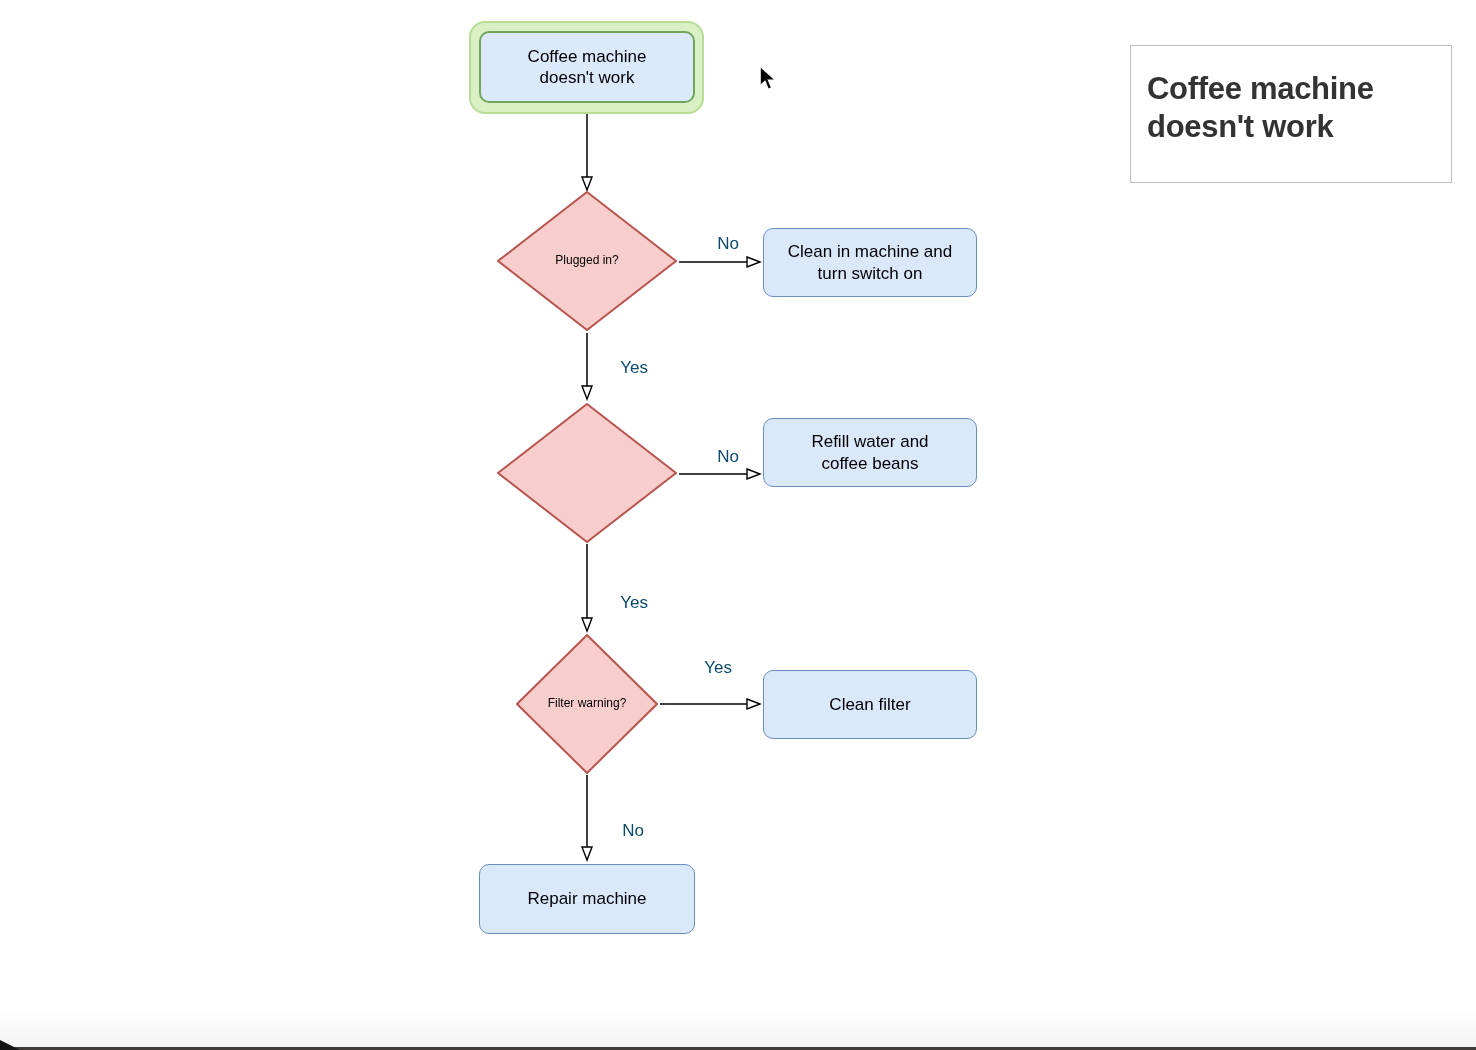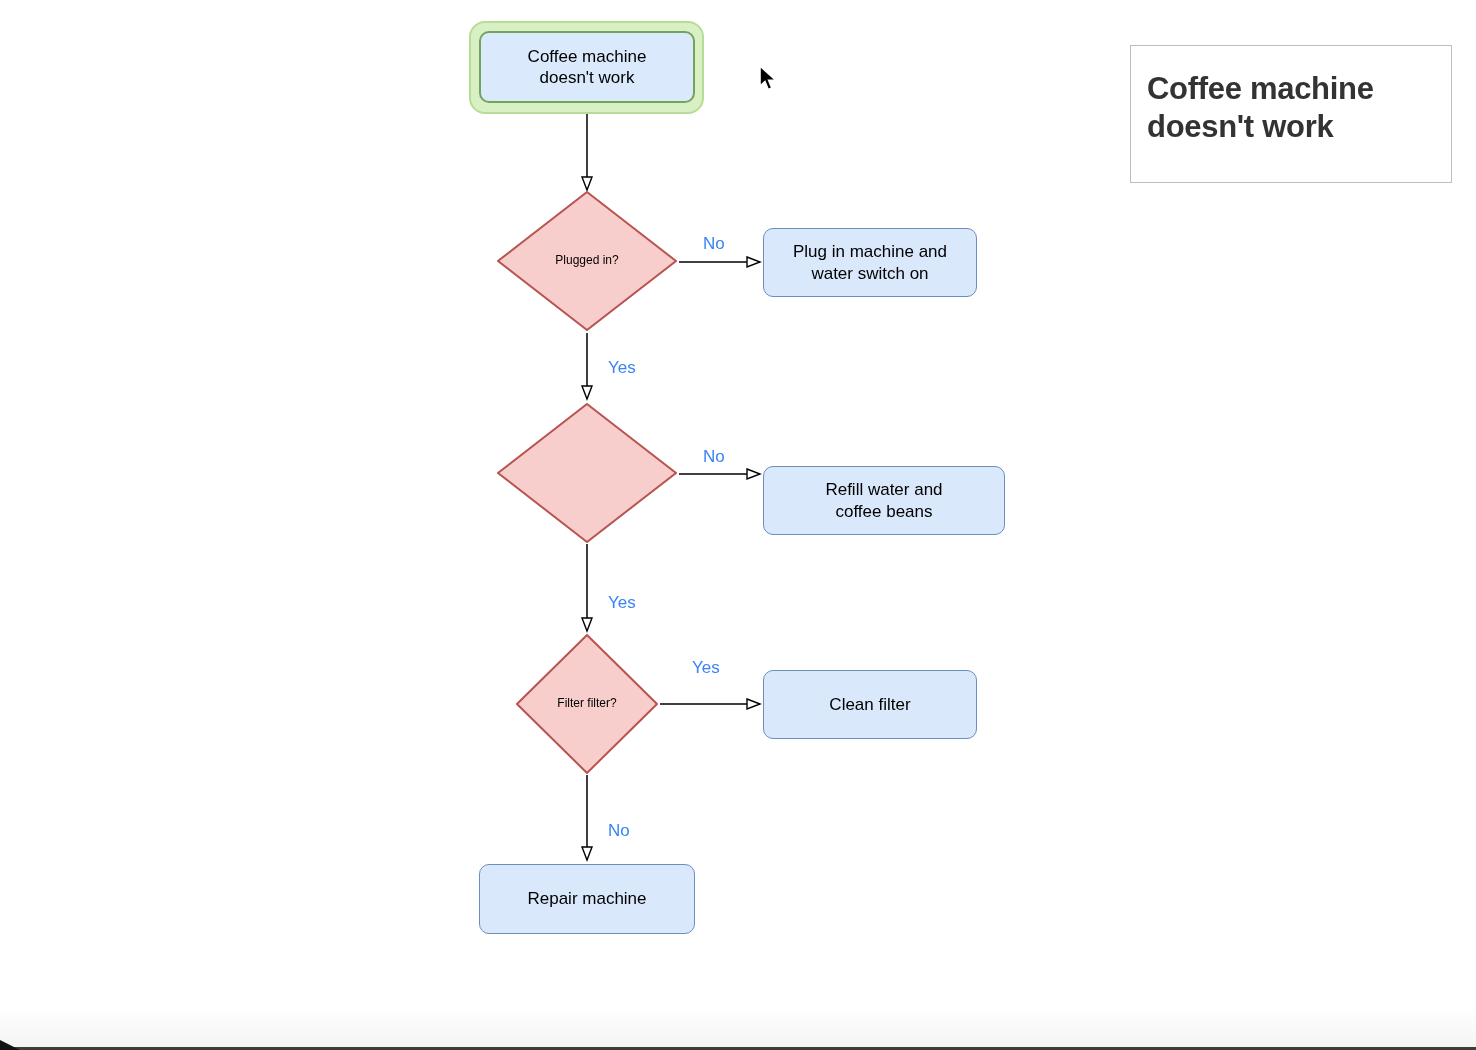--- a/index.html
+++ b/index.html
@@ -29,21 +29,21 @@
     position:absolute;left:479px;top:31px;width:216px;height:72px;
     background:#dbe9fc;border:2px solid #74a45c;border-radius:10px;
   }
   .diamond{position:absolute;}
   .diamond svg{display:block;}
   .diamond .lbl{
     position:absolute;left:50%;top:50%;transform:translate(-50%,-50%);
     width:175px;text-align:center;font-size:12px;line-height:1.3;color:#000;
   }
   .edge-label{
-    position:absolute;font-size:17px;color:#3b82f6;text-align:left;
+    position:absolute;font-size:17px;color:#0c4a6e;text-align:right;
   }
   
   .preview-panel{
     position:absolute;left:1130px;top:45px;width:322px;height:138px;
     border:1px solid #bdbdbd;box-sizing:border-box;background:#ffffff;
     padding:24px 18px 0 16px;
   }
   .preview-panel .title{
     font-size:31px;font-weight:bold;color:#333333;line-height:1.24;
     width:290px;letter-spacing:-0.3px;
@@ -90,38 +90,38 @@
   </div>
 
   <div class="diamond" style="left:497px;top:191px;width:180px;height:140px">
     <svg width="180" height="140" viewBox="0 0 180 140">
       <polygon points="90,1 179,70 90,139 1,70" fill="#F8CECC" stroke="#B85450" stroke-width="2"></polygon>
     </svg>
     <div class="lbl" style="width:120px">Plugged in?</div>
   </div>
 
   <div class="node action" style="left:763px;top:228px;width:214px;height:69px">
-    <div class="lbl" style="width:185px">Plug in machine and water switch on</div>
+    <div class="lbl" style="width:185px">Clean in machine and turn switch on</div>
   </div>
 
   <div class="diamond" style="left:497px;top:403px;width:180px;height:140px">
     <svg width="180" height="140" viewBox="0 0 180 140">
       <polygon points="90,1 179,70 90,139 1,70" fill="#F8CECC" stroke="#B85450" stroke-width="2"></polygon>
     </svg>
   </div>
 
-  <div class="node action" style="left:763px;top:466px;width:242px;height:69px">
+  <div class="node action" style="left:763px;top:418px;width:214px;height:69px">
     <div class="lbl" style="width:150px">Refill water and coffee beans</div>
   </div>
 
   <div class="diamond" style="left:516px;top:634px;width:142px;height:140px">
     <svg width="142" height="140" viewBox="0 0 142 140">
       <polygon points="71,1 141,70 71,139 1,70" fill="#F8CECC" stroke="#B85450" stroke-width="2"></polygon>
     </svg>
-    <div class="lbl" style="width:90px">Filter filter?</div>
+    <div class="lbl" style="width:90px">Filter warning?</div>
   </div>
 
   <div class="node action" style="left:479px;top:864px;width:216px;height:70px">
     <div class="lbl" style="width:190px">Repair machine</div>
   </div>
 
   <div class="node action" style="left:763px;top:670px;width:214px;height:69px">
     <div class="lbl" style="width:180px">Clean filter</div>
   </div>
 

